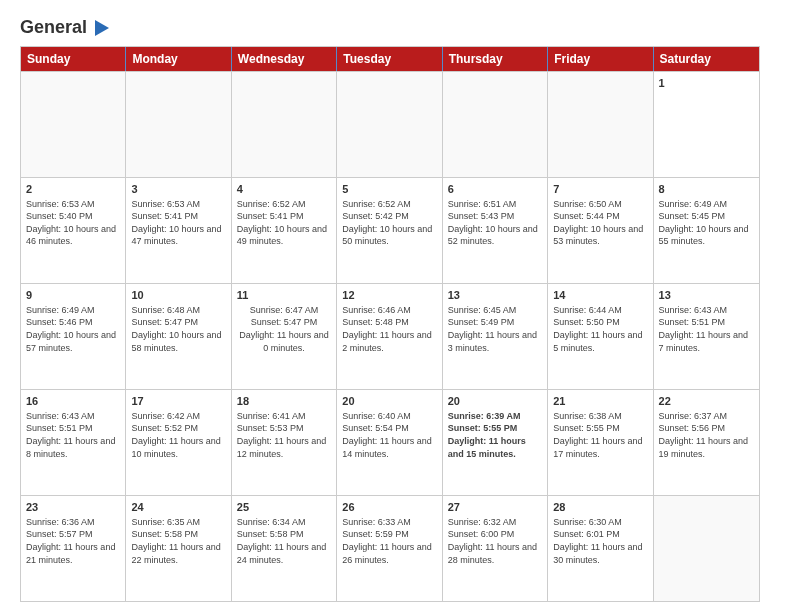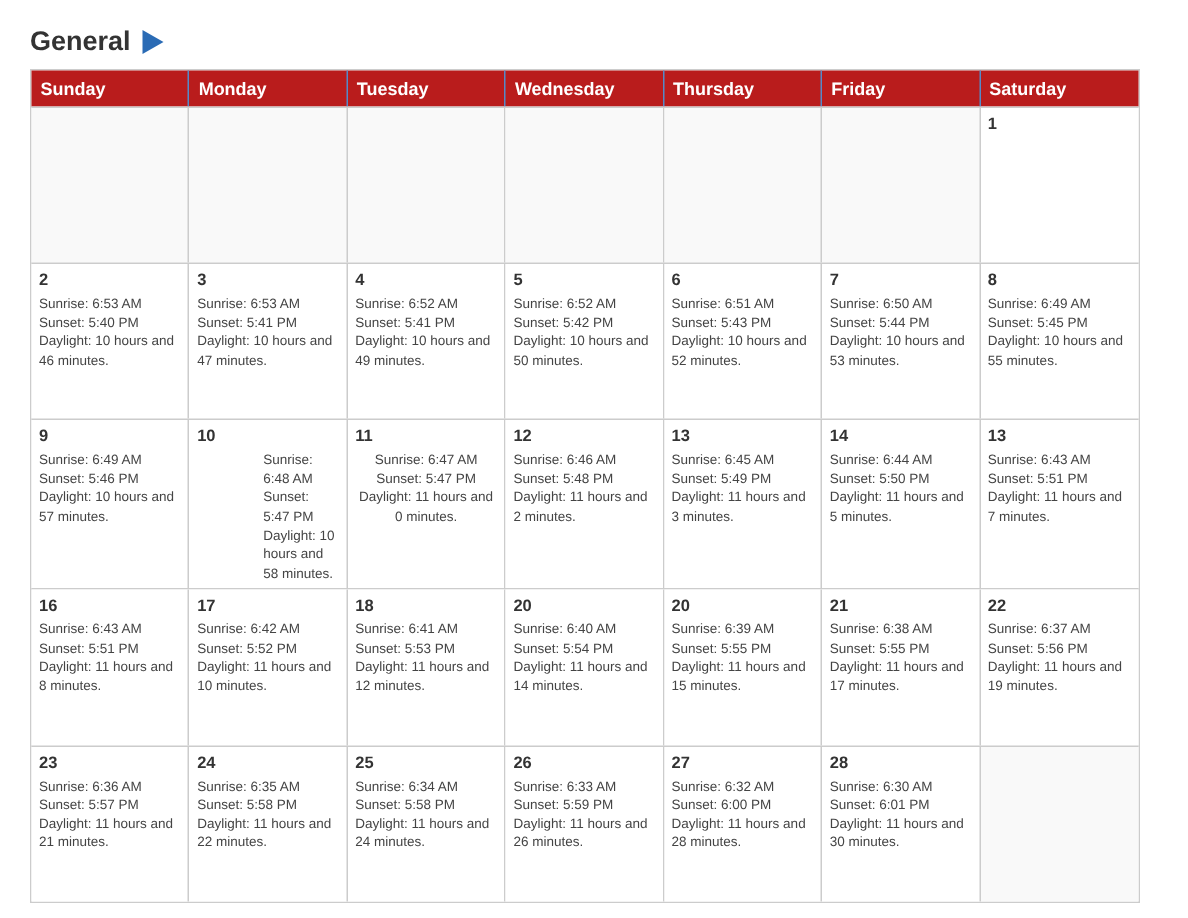--- a/index.html
+++ b/index.html
@@ -120,22 +120,22 @@
     <div class="title-area">
       <div class="month-title"></div>
       <div class="location"></div>
     </div>
   </div>
 
   <div class="calendar">
     <div class="cal-header-row">
     <div class="cal-header-cell">Sunday</div>
         <div class="cal-header-cell">Monday</div>
+        <div class="cal-header-cell">Wednesday</div>
         <div class="cal-header-cell">Tuesday</div>
-        <div class="cal-header-cell">Wednesday</div>
         <div class="cal-header-cell">Thursday</div>
         <div class="cal-header-cell">Friday</div>
         <div class="cal-header-cell">Saturday</div>
       </div>
     <div class="cal-body">
     <div class="cal-row">
           <div class="cal-cell empty"></div>
           <div class="cal-cell empty"></div>
           <div class="cal-cell empty"></div>
           <div class="cal-cell empty"></div>
@@ -191,21 +191,21 @@
         </div>
         <div class="cal-row">
           <div class="cal-cell">
             <div class="day-num">9</div>
             <div class="cell-text" style="white-space: pre-wrap;">Sunrise: 6:49 AM
 Sunset: 5:46 PM
 Daylight: 10 hours and 57 minutes.</div>
           </div>
           <div class="cal-cell">
             <div class="day-num">10</div>
-            <div class="cell-text" style="white-space: pre-wrap; margin-left: 44px;">Sunrise: 6:48 AM
+            <div class="cell-text" style="white-space: pre-wrap;">Sunrise: 6:48 AM
 Sunset: 5:47 PM
 Daylight: 10 hours and 58 minutes.</div>
           </div>
           <div class="cal-cell">
             <div class="day-num">11</div>
             <div class="cell-text" style="white-space: pre-wrap; text-align: center;">Sunrise: 6:47 AM
 Sunset: 5:47 PM
 Daylight: 11 hours and 0 minutes.</div>
           </div>
           <div class="cal-cell">
@@ -253,21 +253,21 @@
 Daylight: 11 hours and 12 minutes.</div>
           </div>
           <div class="cal-cell">
             <div class="day-num">20</div>
             <div class="cell-text" style="white-space: pre-wrap;">Sunrise: 6:40 AM
 Sunset: 5:54 PM
 Daylight: 11 hours and 14 minutes.</div>
           </div>
           <div class="cal-cell">
             <div class="day-num">20</div>
-            <div class="cell-text" style="white-space: pre-wrap;">Sunrise: 6:39 AM
+            <div class="cell-text" style="white-space: pre-wrap; font-weight: bold;">Sunrise: 6:39 AM
 Sunset: 5:55 PM
 Daylight: 11 hours and 15 minutes.</div>
           </div>
           <div class="cal-cell">
             <div class="day-num">21</div>
             <div class="cell-text" style="white-space: pre-wrap;">Sunrise: 6:38 AM
 Sunset: 5:55 PM
 Daylight: 11 hours and 17 minutes.</div>
           </div>
           <div class="cal-cell">

